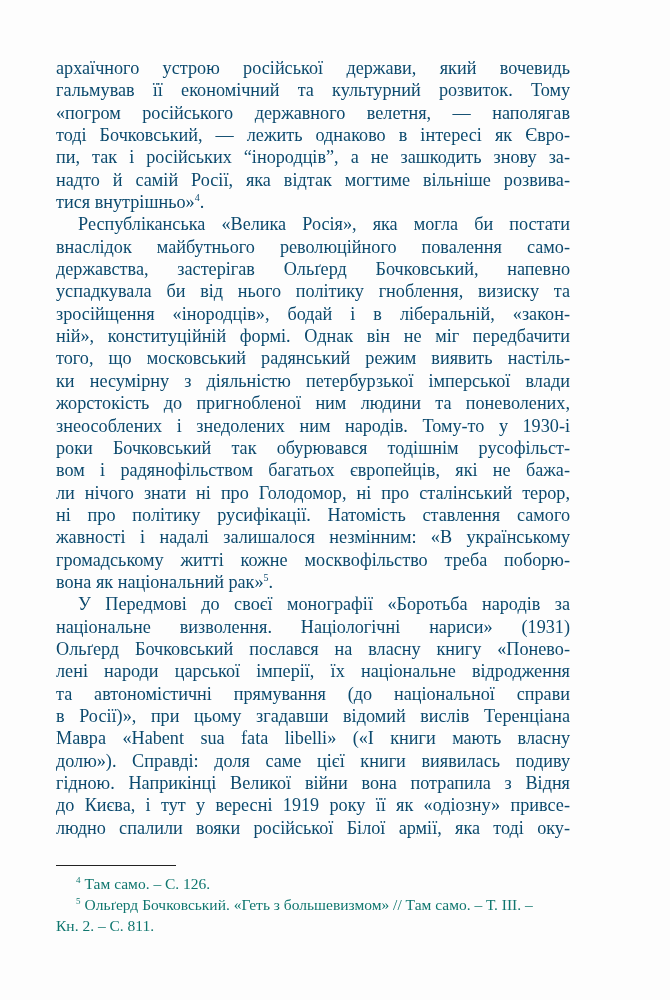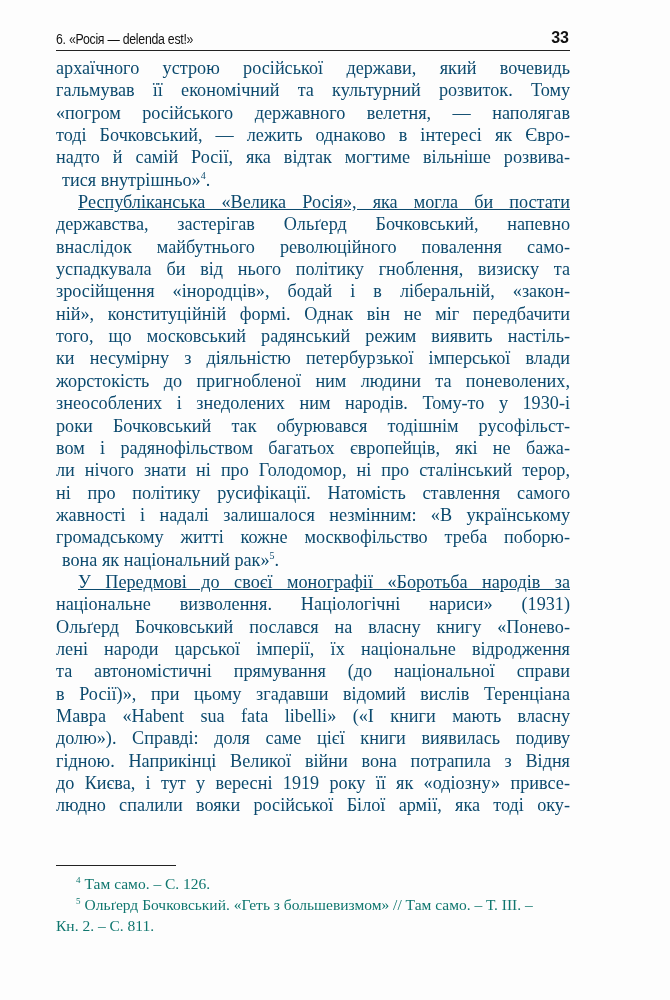--- a/index.html
+++ b/index.html
@@ -16,51 +16,48 @@
   .running-head .chapter { position: absolute; left: 0; top: 1px; letter-spacing: -0.3px; transform: scaleX(0.88); transform-origin: left; }
   .running-head .folio { position: absolute; right: 1px; top: -1px; font-weight: bold; font-size: 16px; }
   .body-text {
     position: absolute; left: 56px; top: 57px; width: 514px;
     font-family: "Liberation Serif", serif; font-size: 18.2px; color: #0c4a6e;
   }
   .line {
     height: 22.35px; line-height: 22.35px; white-space: nowrap;
     text-align: justify; text-align-last: justify; overflow: visible;
   }
-  .line.last { text-align-last: left; margin-left: 6px; }
-  .line.indent { padding-left: 22px; text-decoration: underline; }
+  .line.last { text-align-last: left; }
+  .line.indent { padding-left: 22px; }
   sup { font-size: 10px; line-height: 0; vertical-align: 7px; }
   .fn-rule { position: absolute; left: 56px; top: 865px; width: 120px; border-top: 1.2px solid #222; }
   .footnotes {
     position: absolute; left: 56px; top: 873px; width: 514px;
     font-family: "Liberation Serif", serif; font-size: 15.5px; color: #0f766e;
   }
   .fn-line { height: 21px; line-height: 21px; white-space: nowrap; }
   .fn-line.indent { padding-left: 20px; }
   .fn-line sup { font-size: 9px; vertical-align: 6px; margin-right: 4px; }
 </style>
 </head>
 <body>
 
 <div class="page">
-  <div class="running-head">
-    <span class="chapter">6.  «Росія — delenda est!»</span>
-    <span class="folio">33</span>
-  </div>
 
   <div class="body-text" id="body-text">
       <div class="line"><span>архаїчного устрою російської держави, який вочевидь</span></div>
       <div class="line"><span>гальмував її економічний та культурний розвиток. Тому</span></div>
       <div class="line"><span>«погром російського державного велетня, — наполягав</span></div>
       <div class="line"><span>тоді Бочковський, — лежить однаково в інтересі як Євро-</span></div>
+      <div class="line"><span>пи, так і російських “інородців”, а не зашкодить знову за-</span></div>
       <div class="line"><span>надто й самій Росії, яка відтак могтиме вільніше розвива-</span></div>
       <div class="line last"><span>тися внутрішньо»</span><sup>4</sup><span>.</span></div>
       <div class="line indent"><span>Республіканська «Велика Росія», яка могла би постати</span></div>
+      <div class="line"><span>внаслідок майбутнього революційного повалення само-</span></div>
       <div class="line"><span>державства, застерігав Ольґерд Бочковський, напевно</span></div>
-      <div class="line"><span>внаслідок майбутнього революційного повалення само-</span></div>
       <div class="line"><span>успадкувала би від нього політику гноблення, визиску та</span></div>
       <div class="line"><span>зросійщення «інородців», бодай і в ліберальній, «закон-</span></div>
       <div class="line"><span>ній», конституційній формі. Однак він не міг передбачити</span></div>
       <div class="line"><span>того, що московський радянський режим виявить настіль-</span></div>
       <div class="line"><span>ки несумірну з діяльністю петербурзької імперської влади</span></div>
       <div class="line"><span>жорстокість до пригнобленої ним людини та поневолених,</span></div>
       <div class="line"><span>знеособлених і знедолених ним народів. Тому-то у 1930-і</span></div>
       <div class="line"><span>роки Бочковський так обурювався тодішнім русофільст-</span></div>
       <div class="line"><span>вом і радянофільством багатьох європейців, які не бажа-</span></div>
       <div class="line"><span>ли нічого знати ні про Голодомор, ні про сталінський терор,</span></div>

